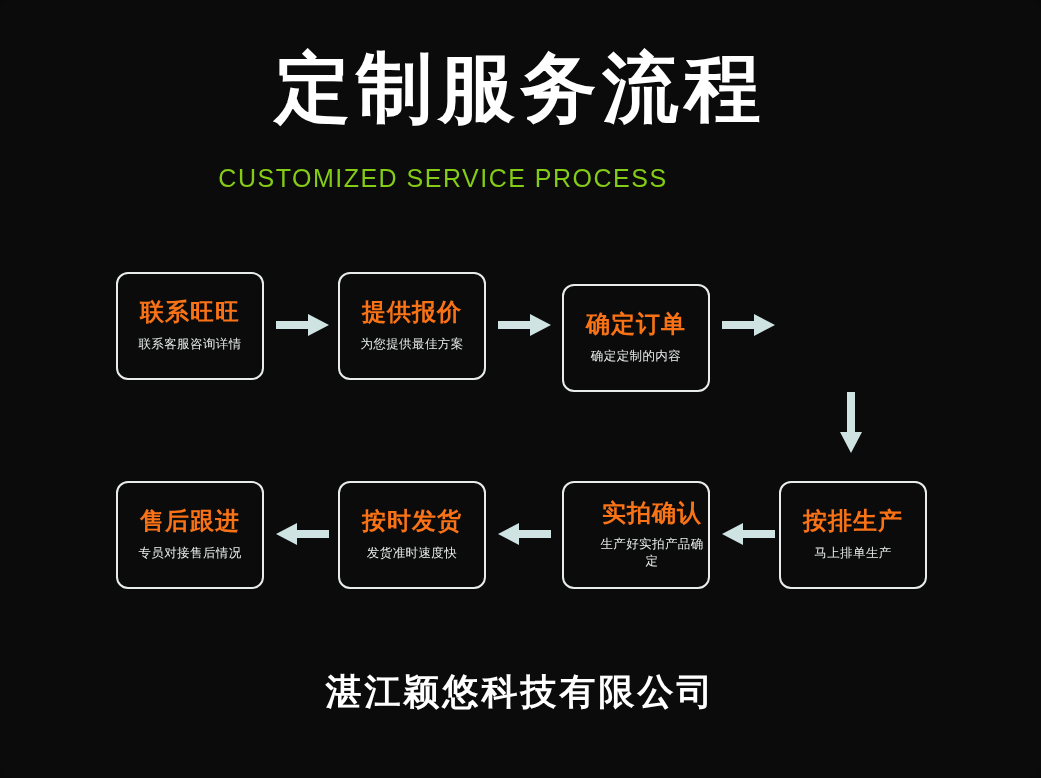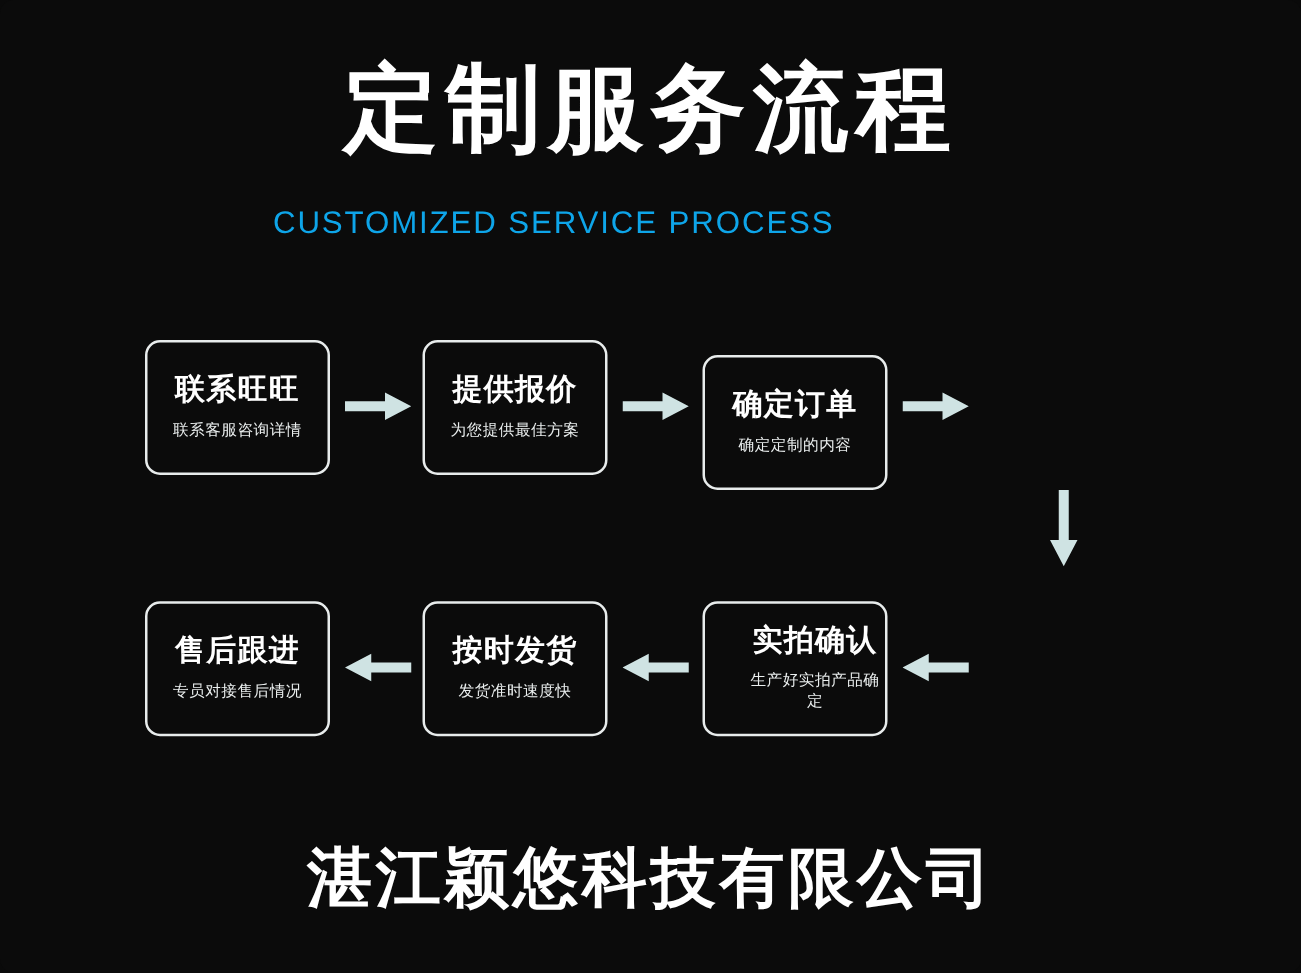--- a/index.html
+++ b/index.html
@@ -37,21 +37,21 @@
     white-space: nowrap;
   }
   .subtitle {
     position: absolute;
     top: 164px;
     left: 0;
     width: 886px;
     text-align: center;
     font-size: 25px;
     letter-spacing: 1.5px;
-    color: #0ea5e9;
+    color: #84cc16;
     white-space: nowrap;
   }
 
   
   .node {
     position: absolute;
     width: 148px;
     height: 108px;
     border: 2px solid #e8ecec;
     border-radius: 12px;
@@ -59,21 +59,21 @@
     display: flex;
     flex-direction: column;
     align-items: center;
     justify-content: center;
     box-sizing: border-box;
   }
   .node .n-title {
     font-size: 24px;
     font-weight: bold;
     letter-spacing: 1px;
-    color: #ffffff;
+    color: #f97316;
     line-height: 1.1;
     white-space: nowrap;
   }
   .node .n-desc {
     margin-top: 10px;
     font-size: 12.5px;
     color: #eaeeee;
     line-height: 1.35;
     text-align: center;
     letter-spacing: 0.4px;
@@ -108,21 +108,21 @@
   #arrow-6 { left: 498px; top: 521px; }
   #arrow-7 { left: 276px; top: 521px; }
 
   
   .company {
     position: absolute;
     left: 0;
     top: 668px;
     width: 1041px;
     text-align: center;
-    font-size: 52px;
+    font-size: 36px;
     font-weight: bold;
     letter-spacing: 3px;
     color: #ffffff;
     white-space: nowrap;
   }
 </style>
 </head>
 <body>
 
 <div class="stage">
@@ -136,20 +136,24 @@
   </div>
   <div class="node" id="node-2">
     <div class="n-title">提供报价</div>
     <div class="n-desc">为您提供最佳方案</div>
   </div>
   <div class="node" id="node-3">
     <div class="n-title">确定订单</div>
     <div class="n-desc">确定定制的内容</div>
   </div>
 
+  <div class="node" id="node-5">
+    <div class="n-title">按排生产</div>
+    <div class="n-desc">马上排单生产</div>
+  </div>
   <div class="node" id="node-6">
     <div class="n-title">实拍确认</div>
     <div class="n-desc">生产好实拍产品确定</div>
   </div>
   <div class="node" id="node-7">
     <div class="n-title">按时发货</div>
     <div class="n-desc">发货准时速度快</div>
   </div>
   <div class="node" id="node-8">
     <div class="n-title">售后跟进</div>

